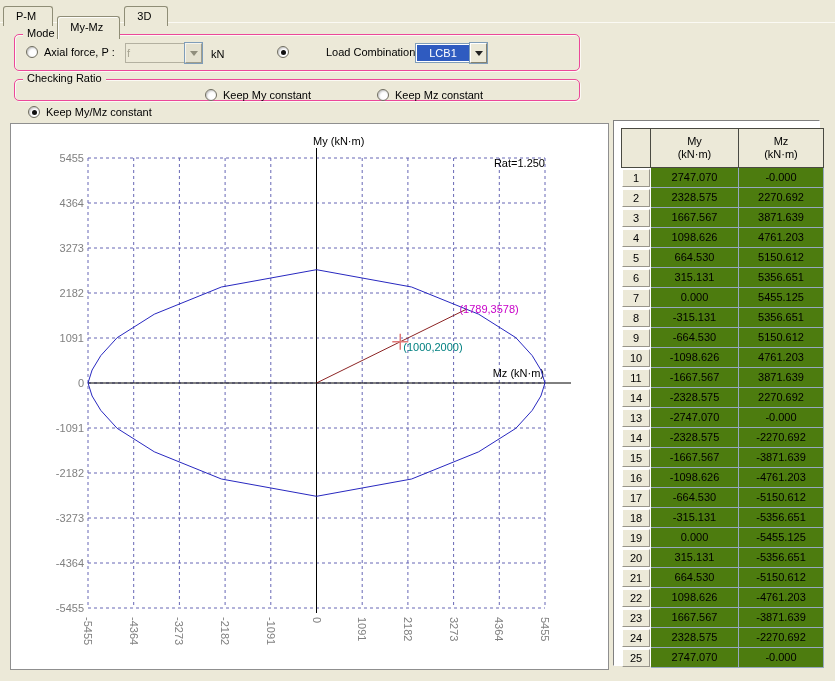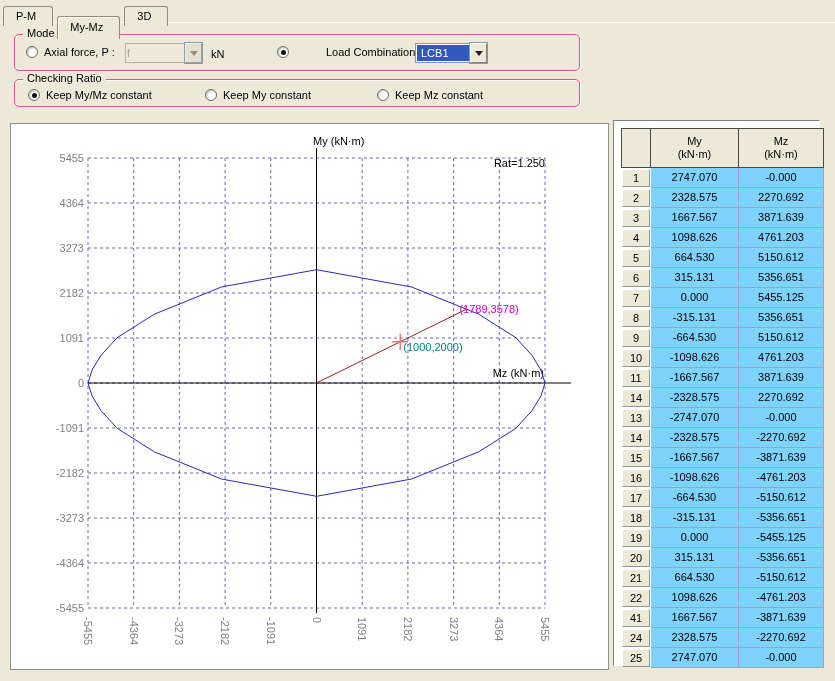--- a/index.html
+++ b/index.html
@@ -53,21 +53,21 @@
     margin-top:2.5px; border-radius:50%; background:#101010;
   }
   
   .combo { position:absolute; height:20px; display:flex; }
   .combo .field {
     flex:1 1 auto; height:100%; background:#fff;
     border:1px solid #7f9db9; border-right:none;
     display:flex; align-items:center; padding:1px;
   }
   .combo .sel {
-    background:#2f5bc0; color:#fff; padding:1px 4px; width:100%; height:16px; line-height:14px;
+    background:#2f5bc0; color:#fff; padding:1px 4px; width:100%; height:16px; line-height:14px;text-align:center;
   }
   .combo .btn {
     width:17px; height:100%; background:#ece9d8;
     border:1px solid #7f9db9;
     border-top-color:#fff; border-left-color:#fff;
     outline:1px solid #7f9db9;
     display:flex; align-items:center; justify-content:center;
   }
   .combo.enabled .btn { outline:none; border:1px solid; border-color:#fff #848270 #848270 #fff; box-shadow:0 0 0 1px #7f9db9; }
   .combo.disabled .field { background:#ece9d8; border:1px solid #b3b0a0; border-right:none; color:#a8a593; }
@@ -96,21 +96,21 @@
     border:1px solid #4a4a42; border-left:none;
     display:flex; flex-direction:column; justify-content:center; line-height:13px;
   }
   .hcell.first { border-left:1px solid #4a4a42; }
   .rnum {
     background:#ece9d8; text-align:center;
     border:1px solid; border-color:#fff #97948a #97948a #fff;
     margin:1px; line-height:16px; cursor:default;
   }
   .dcell {
-    background:#7dd3fc; text-align:center; line-height:19px;
+    background:#4d7c0f; text-align:center; line-height:19px;
     border-right:1px solid #96a7be; border-bottom:1px solid #96a7be;
   }
   svg text { font-family:"Liberation Sans", sans-serif; }
 </style>
 </head>
 <body>
 
 <div class="tabstrip">
   <div class="tab"><span>P-M</span></div>
   <div class="tab active"><span>My-Mz</span></div>
@@ -143,24 +143,24 @@
     <div class="combo enabled" style="left:400px; top:8px; width:72px;">
       <div class="field">
           <span class="sel">LCB1</span>
         </div>
       <div class="btn">
           <span class="arr"></span>
         </div>
     </div>
   </div>
 
-  <div class="groupbox" style="left:14px; top:56px; width:566px; height:28px;text-decoration:underline;">
+  <div class="groupbox" style="left:14px; top:56px; width:566px; height:22px;text-decoration:underline;">
     <span class="legend">Checking Ratio</span>
 
-    <div class="radio-row" style="left:13px; top:9px;">
+    <div class="radio-row" style="left:13px; top:26px;">
       <span class="radio checked"></span>
       <span>Keep My/Mz constant</span>
     </div>
     <div class="radio-row" style="left:190px; top:9px;align-items:flex-end;">
       <span class="radio"></span>
       <span>Keep My constant</span>
     </div>
     <div class="radio-row" style="left:362px; top:9px;">
       <span class="radio"></span>
       <span>Keep Mz constant</span>
@@ -297,21 +297,21 @@
         <div class="dcell">-5455.125</div>
         <div class="rnum">20</div>
         <div class="dcell">315.131</div>
         <div class="dcell">-5356.651</div>
         <div class="rnum">21</div>
         <div class="dcell">664.530</div>
         <div class="dcell">-5150.612</div>
         <div class="rnum">22</div>
         <div class="dcell">1098.626</div>
         <div class="dcell">-4761.203</div>
-        <div class="rnum">41</div>
+        <div class="rnum">23</div>
         <div class="dcell">1667.567</div>
         <div class="dcell">-3871.639</div>
         <div class="rnum">24</div>
         <div class="dcell">2328.575</div>
         <div class="dcell">-2270.692</div>
         <div class="rnum">25</div>
         <div class="dcell">2747.070</div>
         <div class="dcell">-0.000</div>
       </div>
   </div>

